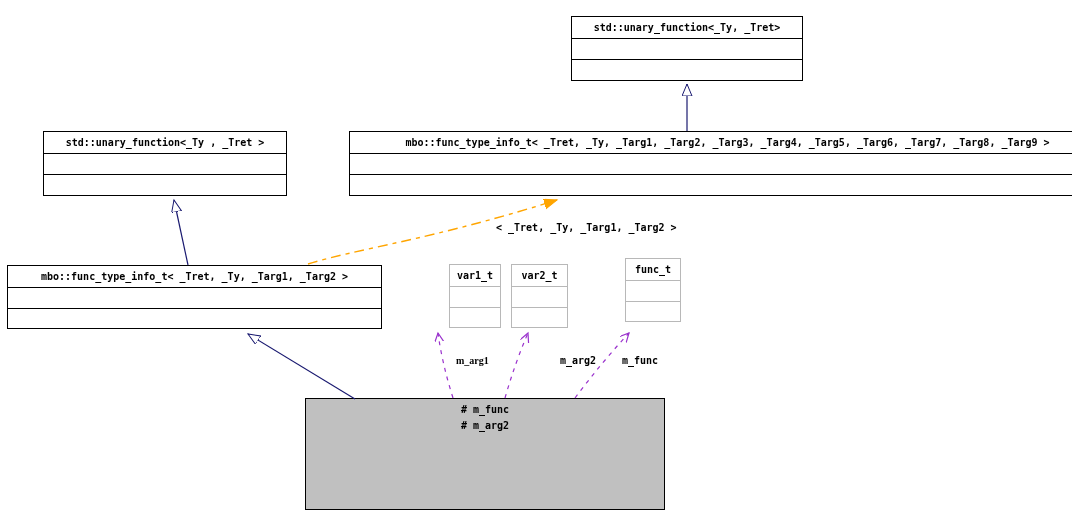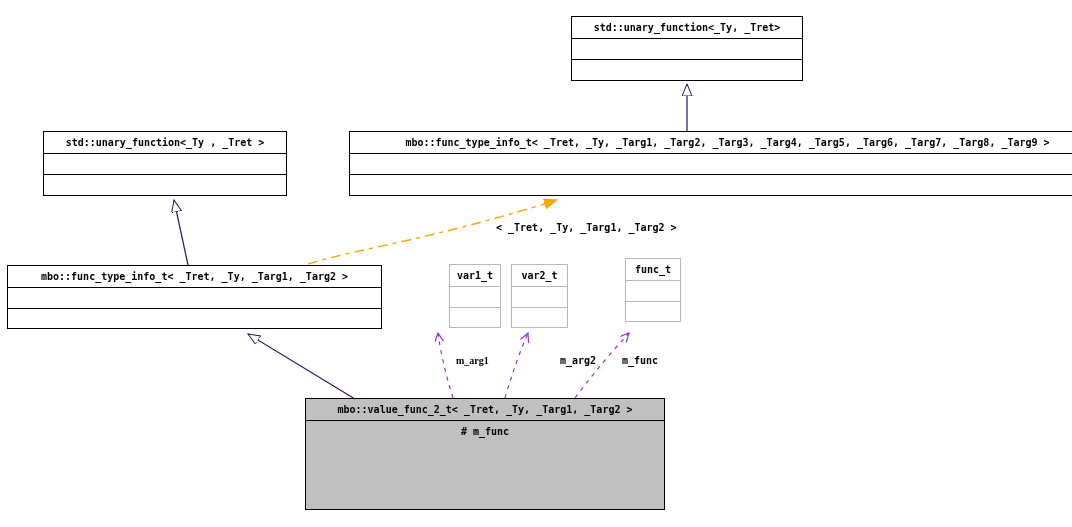--- a/index.html
+++ b/index.html
@@ -69,23 +69,23 @@
     <div class="uml-sec"></div>
   </div>
 
   <div class="uml-box muted" style="left:625px; top:258px; width:56px; height:64px;">
     <div class="uml-title">func_t</div>
     <div class="uml-sec"></div>
     <div class="uml-sec"></div>
   </div>
 
   <div class="uml-box focus" style="left:305px; top:398px; width:360px; height:112px;">
-    <div class="uml-title">mbo::value_func_2_t&lt; _Tret, _Ty, _Targ1, _Targ2 &gt;</div>
     <div class="uml-sec pad-sec" style="flex:0 0 auto;">
       <div class="member-line"># m_func</div>
+      <div class="member-line"># m_arg2</div>
     </div>
   </div>
 
   <div class="edge-label" style="left:496px; top:222px;">&lt; _Tret, _Ty, _Targ1, _Targ2 &gt;</div>
   <div class="edge-label" style="left:456px; top:355px;font-family:Liberation Serif, serif;">m_arg1</div>
   <div class="edge-label" style="left:560px; top:355px;">m_arg2</div>
   <div class="edge-label" style="left:622px; top:355px;">m_func</div>
 
   <svg id="edges" width="1072" height="527" viewBox="0 0 1072 527">
     <defs>

